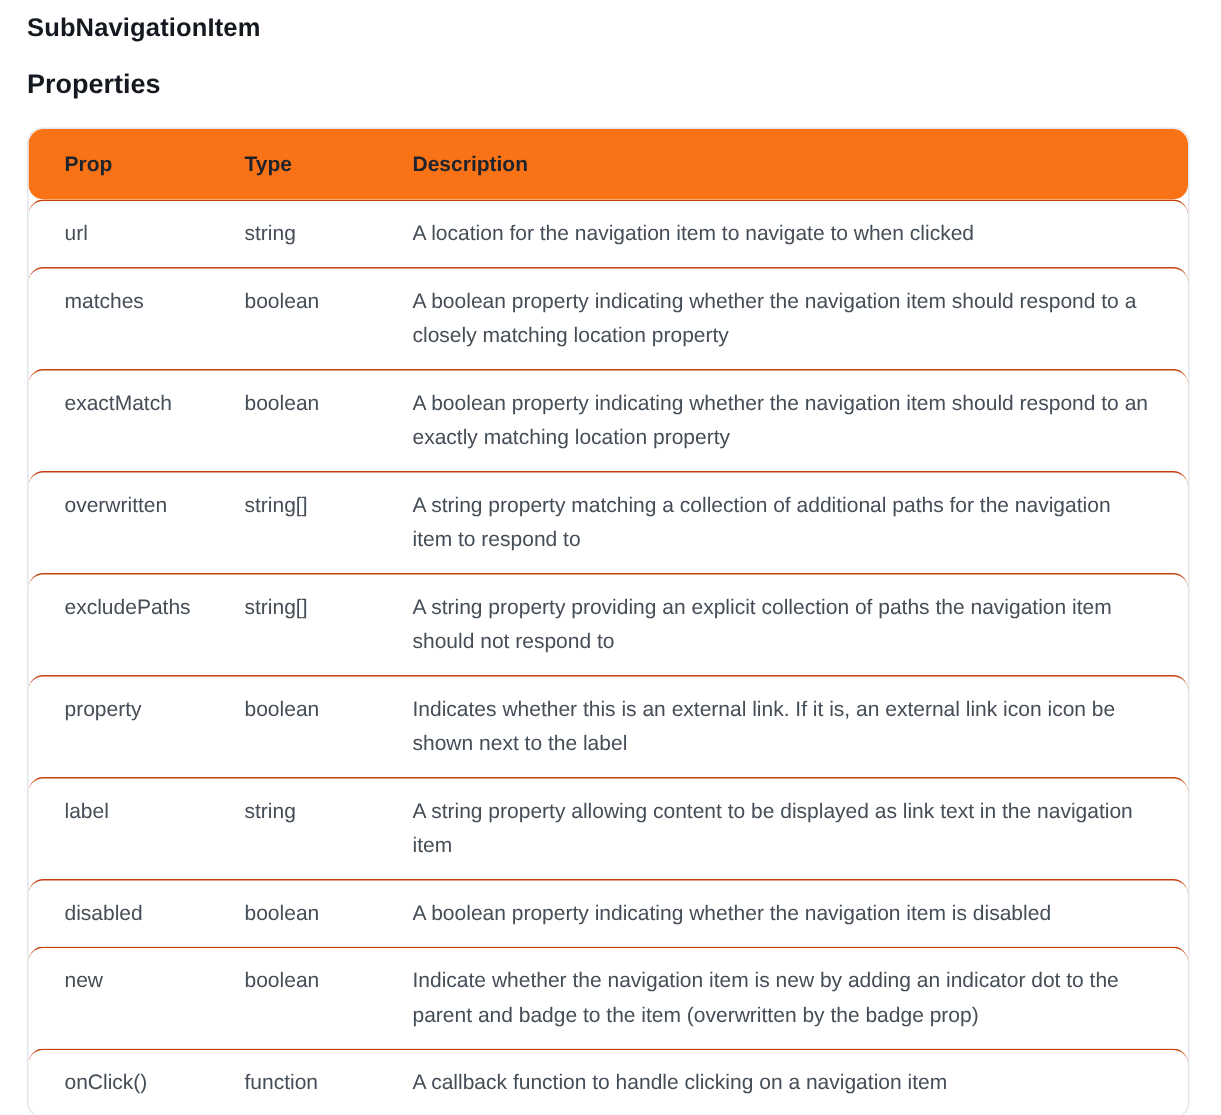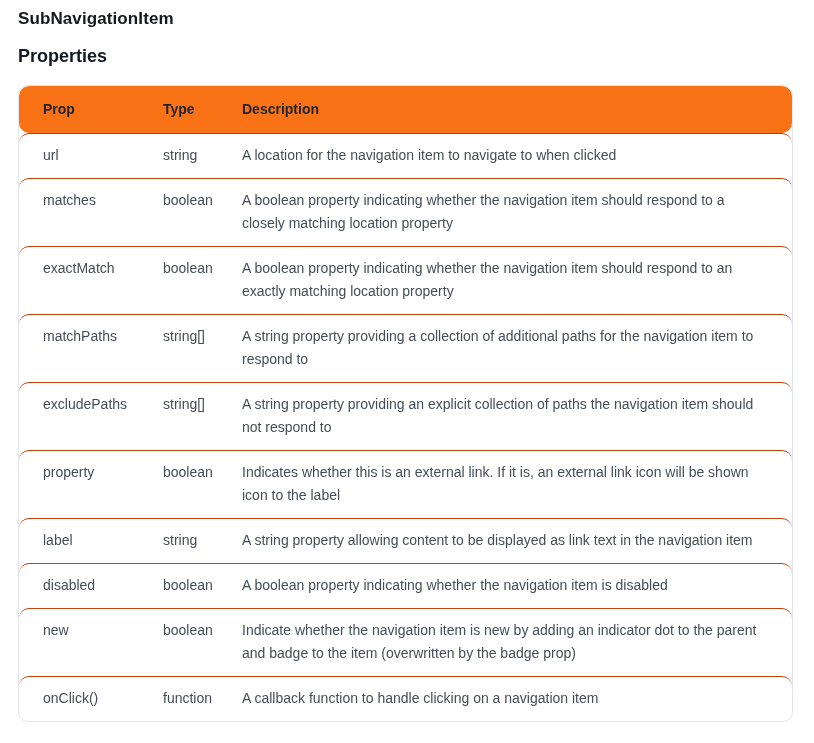--- a/index.html
+++ b/index.html
@@ -53,21 +53,21 @@
   }
   .cell {
     font-size: 14px;
     line-height: 23px;
     padding-top: 10px;
     padding-bottom: 11px;
     color: #454d57;
   }
   .cell.prop { padding-left: 24px; }
   .cell.type { padding-left: 0; }
-  .cell.desc { padding-right: 25px; }
+  .cell.desc { padding-right: 25px; margin-left: 33px; }
 </style>
 </head>
 <body>
 
 <div class="page">
 
   <div class="page-title">SubNavigationItem</div>
 
   <div class="section-heading">Properties</div>
 
@@ -93,35 +93,35 @@
           <div class="cell desc">A boolean property indicating whether the navigation item should respond to a closely matching location property</div>
         </div>
 
         <div class="t-row">
           <div class="cell prop">exactMatch</div>
           <div class="cell type">boolean</div>
           <div class="cell desc">A boolean property indicating whether the navigation item should respond to an exactly matching location property</div>
         </div>
 
         <div class="t-row">
-          <div class="cell prop">matchPaths</div>
+          <div class="cell prop">overwritten</div>
           <div class="cell type">string[]</div>
-          <div class="cell desc">A string property providing a collection of additional paths for the navigation item to respond to</div>
+          <div class="cell desc">A string property matching a collection of additional paths for the navigation item to respond to</div>
         </div>
 
         <div class="t-row">
           <div class="cell prop">excludePaths</div>
           <div class="cell type">string[]</div>
           <div class="cell desc">A string property providing an explicit collection of paths the navigation item should not respond to</div>
         </div>
 
         <div class="t-row">
           <div class="cell prop">property</div>
           <div class="cell type">boolean</div>
-          <div class="cell desc">Indicates whether this is an external link. If it is, an external link icon will be shown icon to the label</div>
+          <div class="cell desc">Indicates whether this is an external link. If it is, an external link icon icon be shown next to the label</div>
         </div>
 
         <div class="t-row">
           <div class="cell prop">label</div>
           <div class="cell type">string</div>
           <div class="cell desc">A string property allowing content to be displayed as link text in the navigation item</div>
         </div>
 
         <div class="t-row">
           <div class="cell prop">disabled</div>

